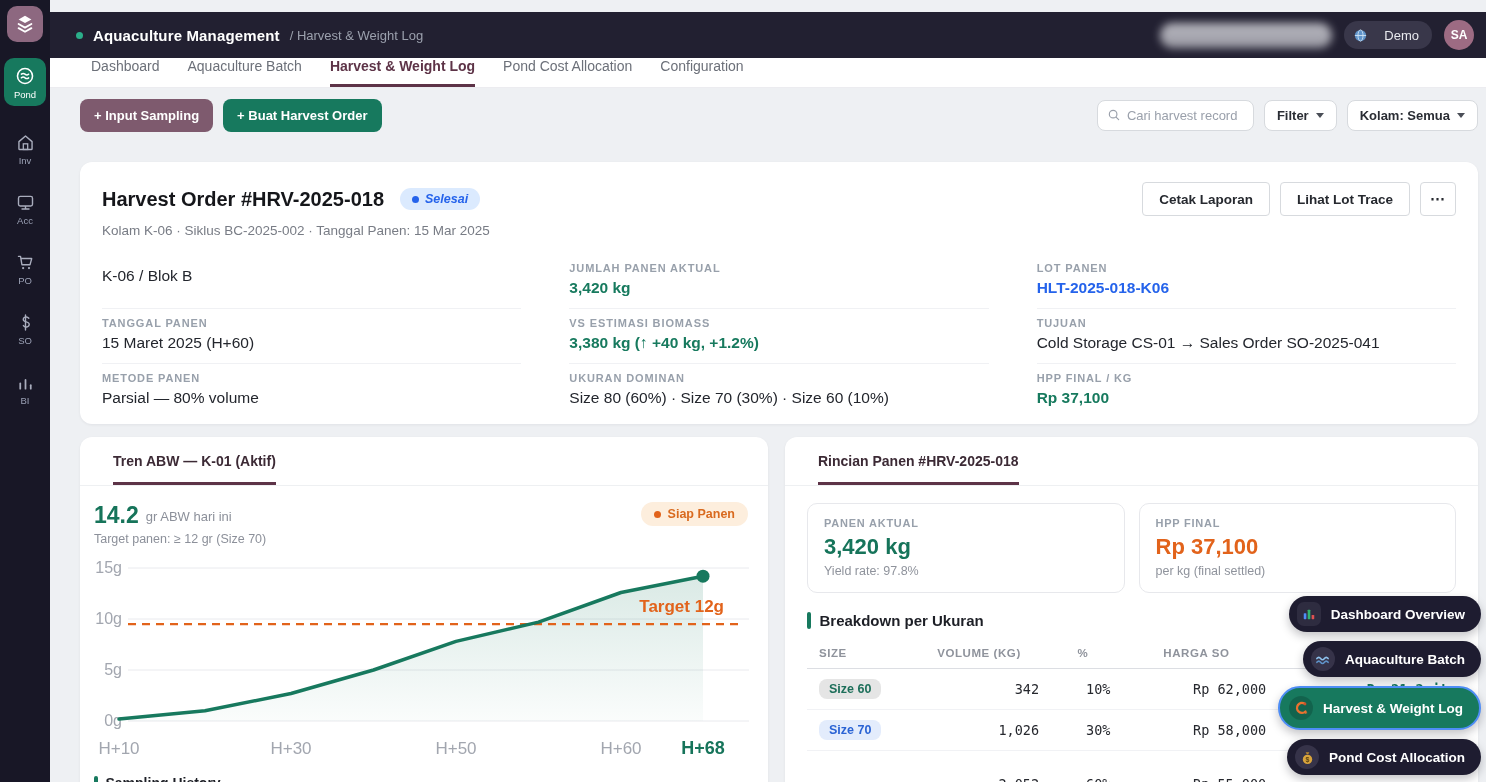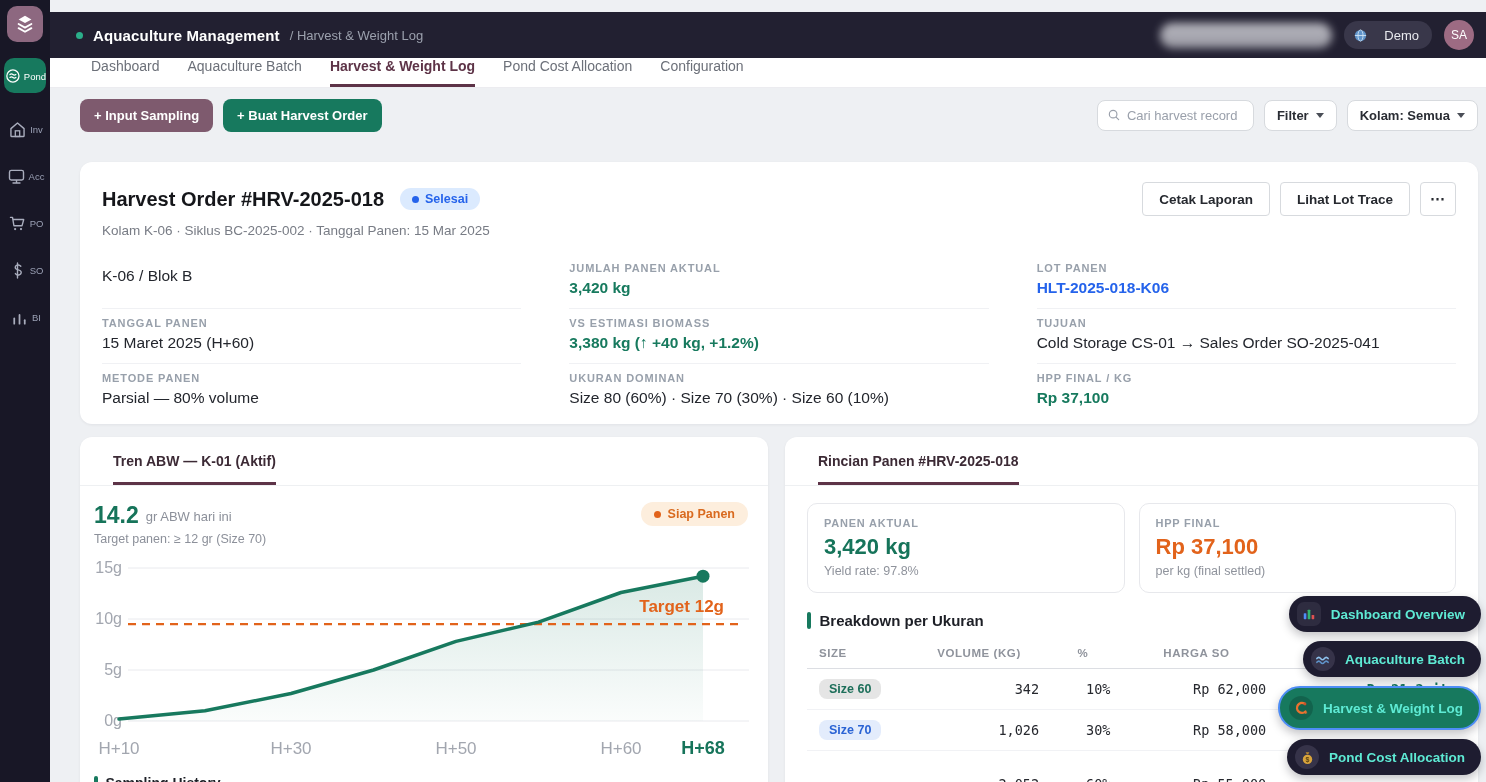--- a/index.html
+++ b/index.html
@@ -2,33 +2,33 @@
 <html><head>
 <meta charset="utf-8">
 <style>
   * { margin:0; padding:0; box-sizing:border-box; }
   html,body { width:1486px; height:782px; overflow:hidden; }
   body { font-family:"Liberation Sans", sans-serif; background:#eef0f3; position:relative; }
 
   
   .sidebar { position:absolute; left:0; top:0; width:50px; height:782px; background:#181726; z-index:30; display:flex; flex-direction:column; align-items:center; }
   .logo-tile { width:36px; height:36px; margin-top:6px; border-radius:10px; background:#8d6880; display:flex; align-items:center; justify-content:center; }
-  .side-item { display:flex; flex-direction:row; align-items:center; gap:2px; margin-top:26px; color:#9aa0b4; font-size:9.5px; }
+  .side-item { display:flex; flex-direction:column; align-items:center; gap:2px; margin-top:26px; color:#9aa0b4; font-size:9.5px; }
   .side-item.active { background:#17795e; border-radius:10px; width:42px; padding:7px 0 6px; color:#ffffff; margin-top:16px; }
   .side-item svg { display:block; }
 
   
   .topbar { position:absolute; left:50px; top:12px; right:0; height:46px; background:#222031; display:flex; align-items:center; padding:0 12px 0 26px; z-index:20; }
   .status-dot { width:7px; height:7px; border-radius:50%; background:#2bae8a; margin-right:10px; }
   .app-title { color:#ffffff; font-size:15px; font-weight:700; letter-spacing:.01em; }
   .breadcrumb { color:#9ba0ad; font-size:13px; margin-left:10px; }
   .topbar-right { margin-left:auto; display:flex; align-items:center; gap:12px; }
   .redacted { width:172px; height:25px; border-radius:999px; background:linear-gradient(180deg,#c7c7ce,#a7a7b0); filter:blur(4px); opacity:.9; }
   .demo-pill { height:28px; background:#39374a; border-radius:999px; display:flex; align-items:center; gap:16px; padding:0 13px 0 9px; color:#e8e9ee; font-size:13px; }
-  .avatar { width:30px; height:30px; border-radius:50%; background:#9d6b83; color:#fff; font-size:12px; font-weight:400; display:flex; align-items:center; justify-content:center; }
+  .avatar { width:30px; height:30px; border-radius:50%; background:#9d6b83; color:#fff; font-size:12px; font-weight:700; display:flex; align-items:center; justify-content:center; }
 
   
   .tabsbar { position:absolute; left:50px; top:46px; right:0; height:42px; background:#ffffff; border-bottom:1px solid #ececf0; display:flex; align-items:stretch; padding-left:41px; gap:28px; z-index:19; }
   .mtab { display:flex; align-items:center; font-size:14px; color:#6c7079; cursor:pointer; border-bottom:3px solid transparent; padding-top:2px; }
   .mtab.active { color:#5d3347; font-weight:700; border-bottom-color:#5d3347; }
 
   
   .toolbar { position:absolute; left:50px; top:88px; right:0; height:54px; display:flex; align-items:center; padding:0 8px 0 30px; }
   .btn-primary { height:33px; border:none; border-radius:8px; color:#fff; font-size:13px; font-weight:600; padding:0 14px; font-family:inherit; cursor:pointer; }
   .btn-mauve { background:#7e5a6e; margin-right:10px; }
@@ -38,21 +38,21 @@
   .search-box input { border:none; outline:none; width:110px; font-size:13px; color:#3a3e46; font-family:inherit; background:transparent; }
   .search-box input::placeholder { color:#9aa0ab; }
   .btn-light { height:31px; background:#fff; border:1px solid #d7dade; border-radius:8px; font-size:13px; font-weight:600; color:#2a2d34; padding:0 12px; display:flex; align-items:center; gap:7px; font-family:inherit; cursor:pointer; }
   .caret { width:0; height:0; border-left:4px solid transparent; border-right:4px solid transparent; border-top:5px solid #4a4e57; }
 
   
   .card { background:#fff; border-radius:12px; box-shadow:0 1px 3px rgba(18,24,40,.06); position:absolute; }
   .order-card { left:80px; top:162px; width:1398px; height:262px; padding:20px 22px; }
   .order-head { display:flex; align-items:center; }
   .order-title { font-size:20px; font-weight:700; color:#15161a; }
-  .badge-blue { margin-left:16px; display:inline-flex; align-items:center; gap:6px; background:#dbeafe; color:#2563eb; font-size:12.5px; font-weight:600; border-radius:999px; padding:4px 12px; }
+  .badge-blue { margin-left:16px; display:inline-flex; align-items:center; gap:6px; background:#dbeafe; color:#2563eb; font-size:12.5px; font-weight:600; border-radius:999px; padding:4px 12px;font-style:italic; }
   .badge-blue .dot { width:7px; height:7px; border-radius:50%; background:#2563eb; }
   .order-actions { margin-left:auto; display:flex; gap:10px; }
   .btn-outline { height:34px; background:#fff; border:1px solid #d7dade; border-radius:4px; font-size:13.5px; font-weight:600; color:#26292f; padding:0 16px; font-family:inherit; cursor:pointer; }
   .btn-more { width:36px; padding:0; font-size:15px; letter-spacing:1px; }
   .order-sub { margin-top:7px; font-size:13.5px; color:#787c85; }
   .field-grid { margin-top:16px; display:grid; grid-template-columns:1fr 1fr 1fr; column-gap:48px; }
   .field { padding:8px 0 11px; border-bottom:1px solid #f0f1f4; }
   .field.last { border-bottom:none; }
   .f-label { font-size:11px; letter-spacing:.08em; color:#98a0ab; font-weight:600; }
   .f-value { margin-top:5px; font-size:15.5px; font-weight:500; color:#23262d; }
@@ -95,21 +95,21 @@
   .breakdown td { padding:10px 8px; border-bottom:1px solid #f1f2f5; font-family:"DejaVu Sans Mono", monospace; font-size:13.5px; color:#26282e; text-align:right; }
   .breakdown td:first-child { text-align:left; padding-left:12px; font-family:"Liberation Sans", sans-serif; }
   .size-pill { display:inline-block; font-size:12.5px; font-weight:600; border-radius:8px; padding:3px 10px; }
   .size-teal  { background:#e5e5e5; color:#1d6f5a; }
   .size-blue  { background:#e3ecfc; color:#2a63d4; }
   .size-green { background:#dff1e3; color:#43a05c;margin-top:25px; }
   td.rev { color:#17795e; font-weight:700; }
 
   
   .float-nav { position:absolute; right:5px; top:596px; display:flex; flex-direction:column; align-items:flex-end; gap:9px; z-index:40; }
-  .fpill { display:flex; align-items:center; gap:10px; background:#1e1c30; border-radius:22px; padding:6px 16px 6px 8px; color:#5eead4; font-size:13.5px; font-weight:700; box-shadow:0 4px 10px rgba(10,12,25,.25); cursor:pointer; }
+  .fpill { display:flex; align-items:center; gap:10px; background:#1e1c30; border-radius:22px; padding:6px 16px 6px 8px; color:#ffffff; font-size:13.5px; font-weight:700; box-shadow:0 4px 10px rgba(10,12,25,.25); cursor:pointer; }
   .fpill .ficon { width:24px; height:24px; border-radius:50%; background:#363349; display:flex; align-items:center; justify-content:center; }
   .fpill.active { background:#17795e; border:2px solid #4e8df6; border-radius:26px; padding:8px 16px 8px 9px; }
   .fpill.active .ficon { background:rgba(0,0,0,.18); }
   .ficon.square { border-radius:7px; background:#2e2c40; }
 </style>
 </head>
 <body>
 
 <nav class="sidebar">
   <div class="logo-tile">

